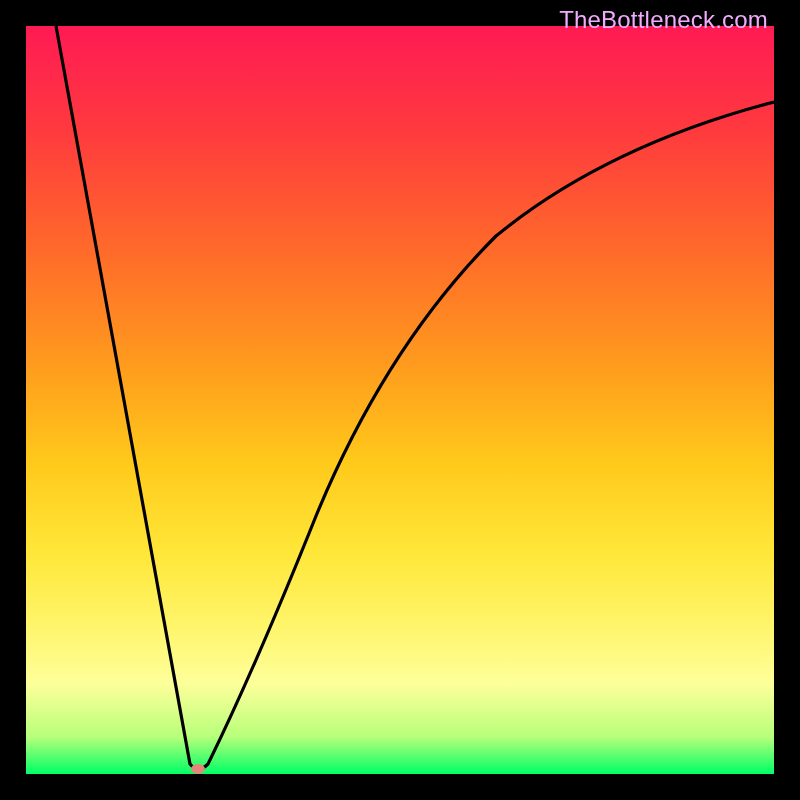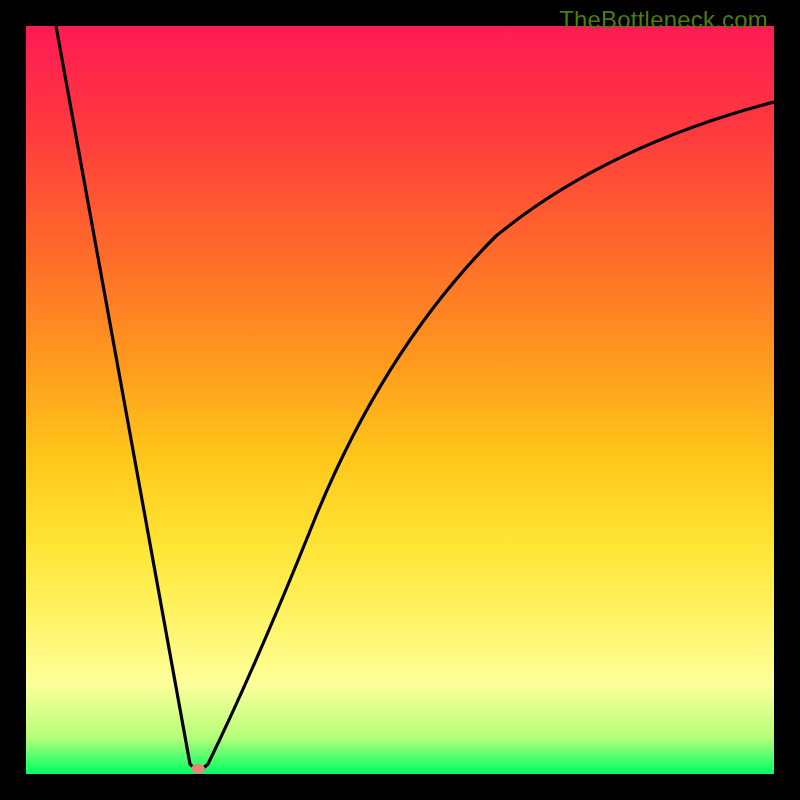--- a/index.html
+++ b/index.html
@@ -33,21 +33,21 @@
       #fdff9a 88%,
       #b8ff7a 95%,
       #00ff66 100%);
   }
   .watermark {
     position: absolute;
     top: 6px;
     right: 32px;
     font-family: Arial, Helvetica, sans-serif;
     font-size: 24px;
-    color: #4d7c0f;
+    color: #f0abfc;
     letter-spacing: 0.2px;
     user-select: none;
   }
   svg.curve {
     position: absolute;
     left: 0; top: 0;
     width: 748px;
     height: 748px;
   }
   .dot {

